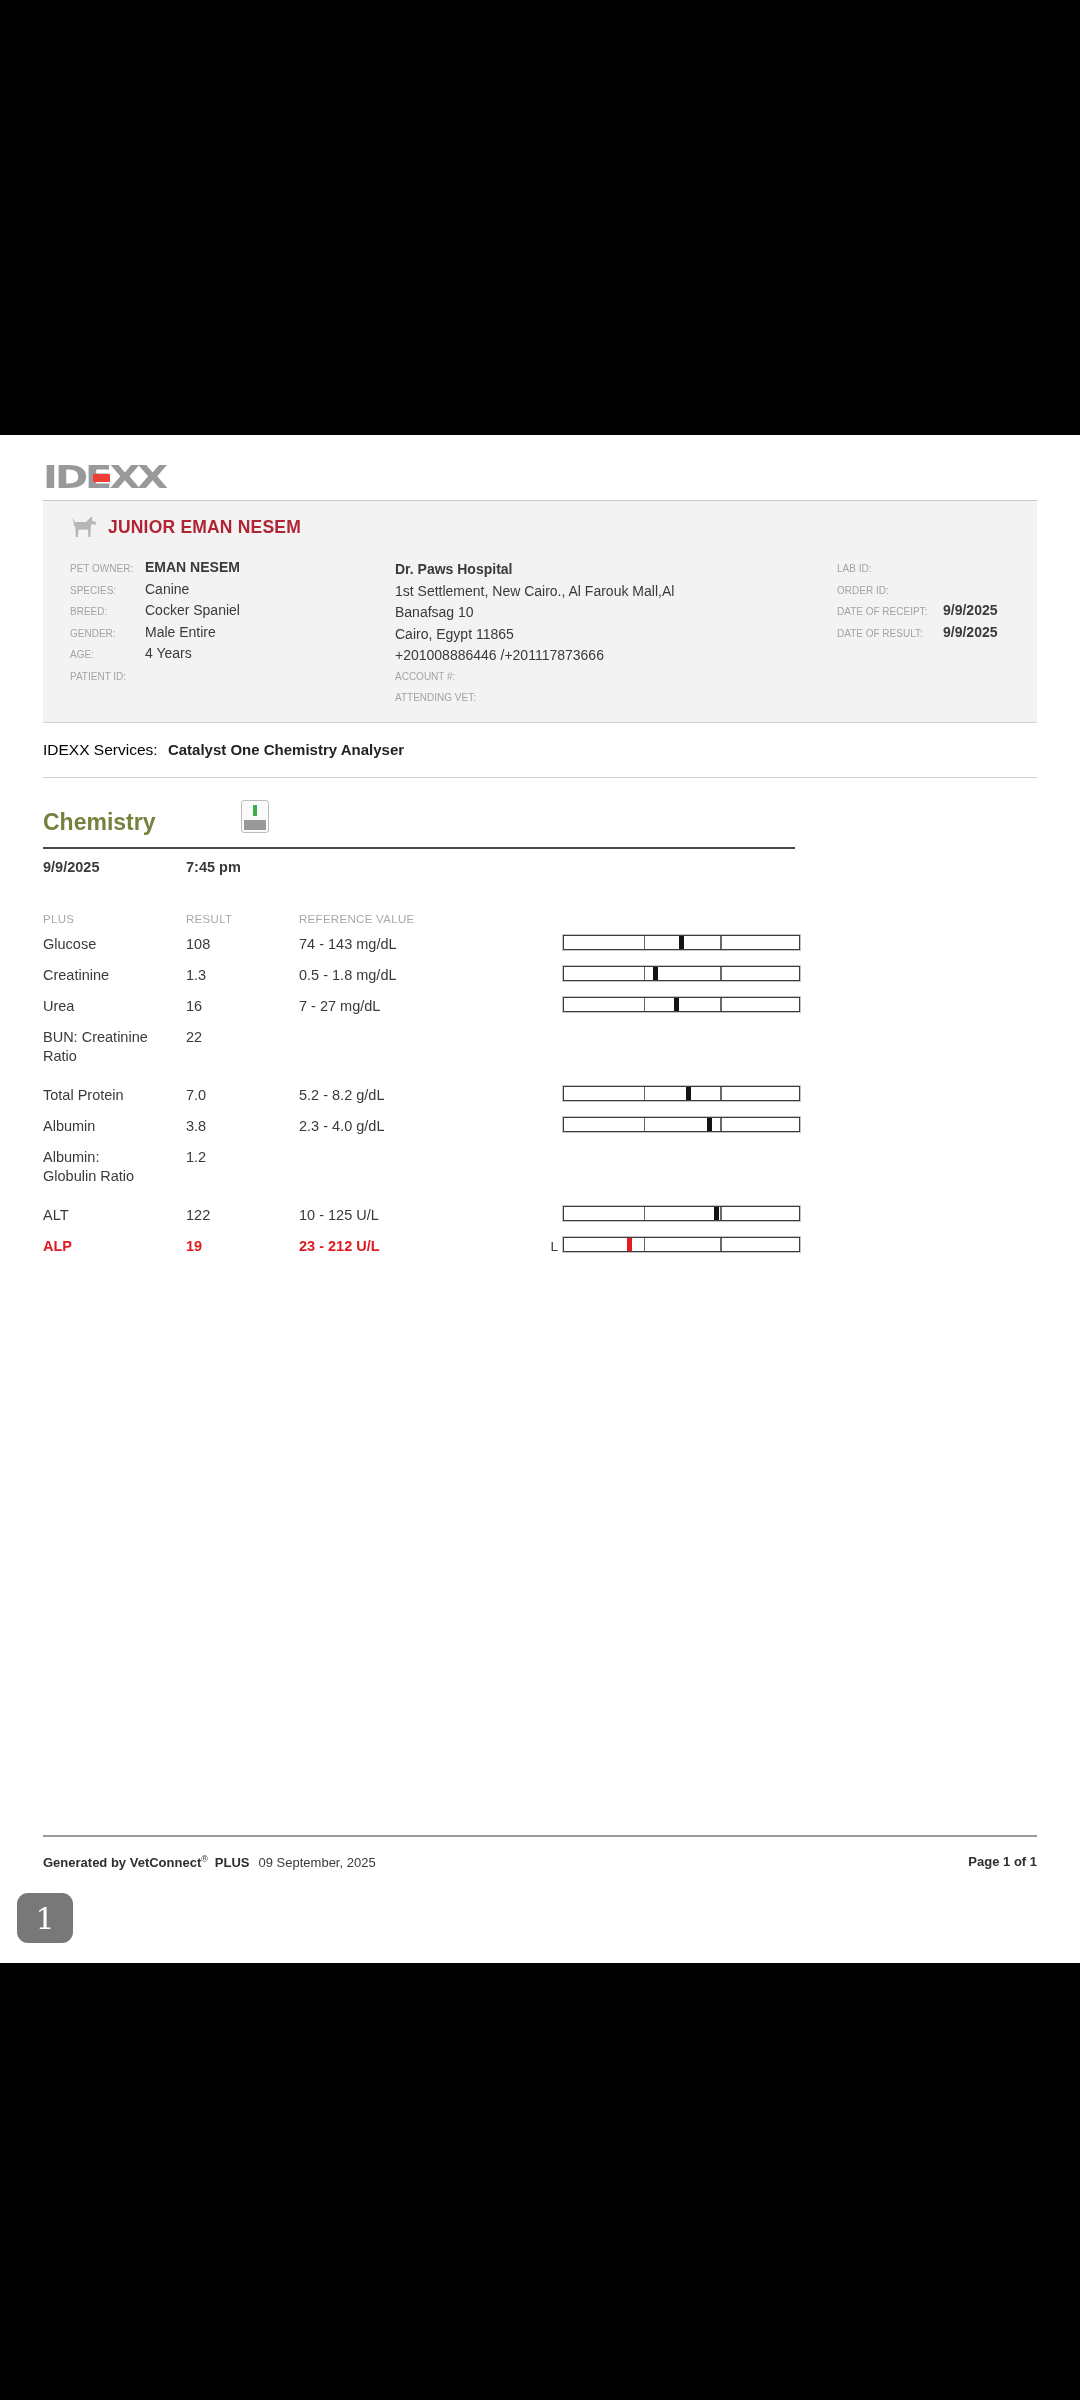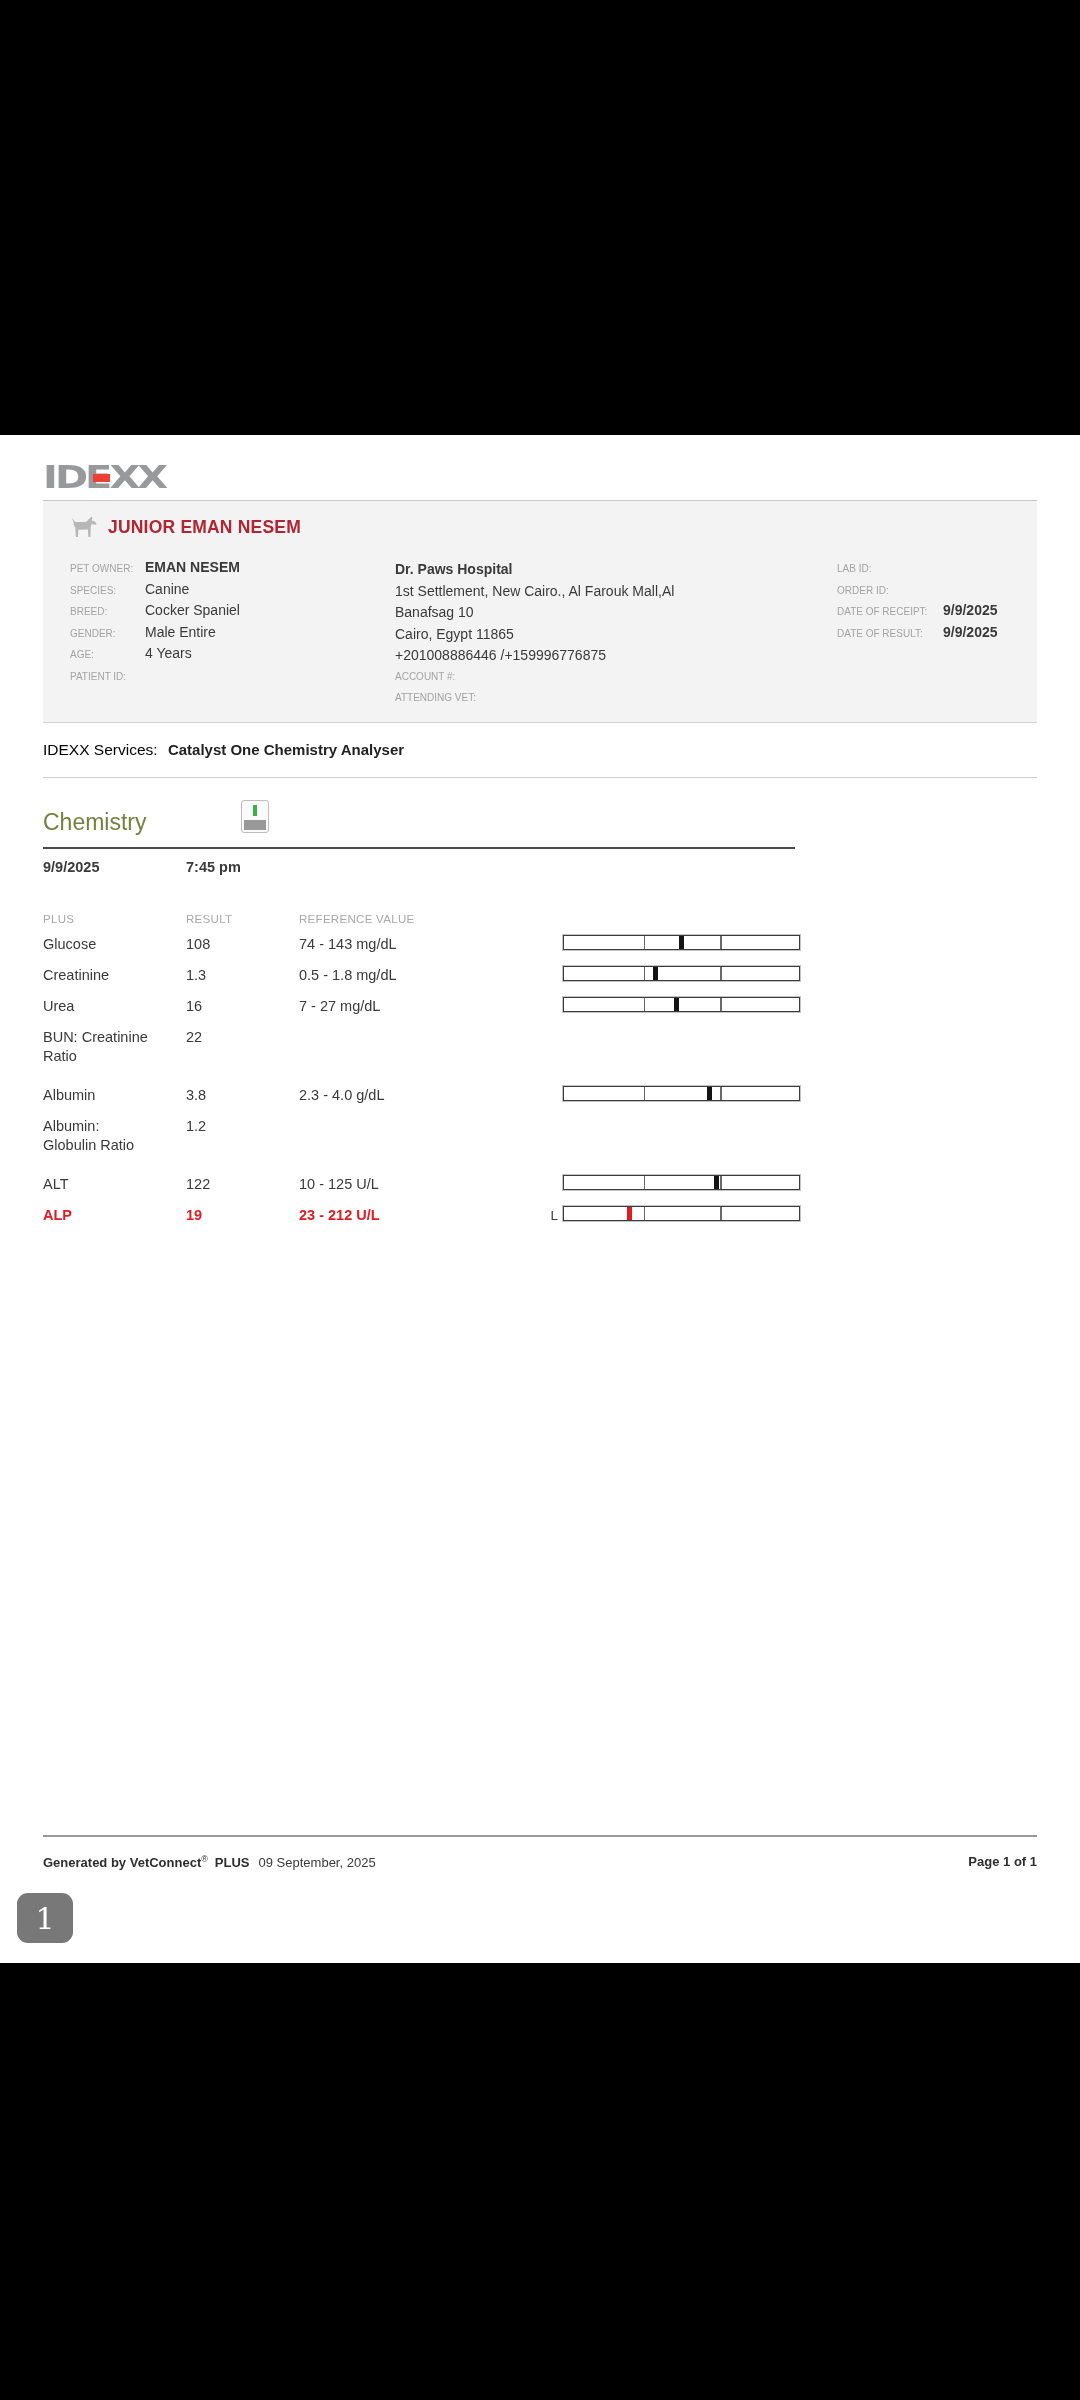--- a/index.html
+++ b/index.html
@@ -36,21 +36,21 @@
   .col-lab{left:794px;}
   .col-lab .flabel{width:106px;}
 
   
   .services-row{position:absolute;top:306px;left:43px;font-size:15.5px;}
   .services-label{color:#000000;}
   .services-value{font-weight:bold;color:#222;margin-left:6px;font-size:15px;}
   .services-rule{top:342px;background:#cfcfcf;}
 
   
-  .chem-title{position:absolute;top:374px;left:43px;font-size:23px;font-weight:normal;color:var(--olive);}
+  .chem-title{position:absolute;top:374px;left:43px;font-size:23px;font-weight:bold;color:var(--olive);}
   .analyzer{position:absolute;top:365px;left:241px;width:26px;height:31px;border:1px solid #bdbdbd;border-radius:3px;background:#fafafa;}
   .analyzer .lamp{position:absolute;left:50%;top:4px;width:4px;height:11px;margin-left:-2px;background:#3fae49;}
   .analyzer .tray{position:absolute;left:2px;right:2px;bottom:2px;height:10px;background:#999;}
   .chem-rule{position:absolute;top:412px;left:43px;width:752px;height:2px;background:#4b4b4b;}
 
   
   .date-row{position:absolute;top:424px;left:43px;right:43px;height:20px;font-size:14.5px;}
   .date-row .d0{position:absolute;left:0;}
   .date-row .d1x{position:absolute;left:143px;}
   .tbl-header{position:absolute;top:478px;left:43px;right:43px;height:16px;font-size:11.5px;color:#a8a8a8;letter-spacing:.3px;}
@@ -125,21 +125,21 @@
         <div class="frow">
     <span class="flabel">PATIENT ID:</span><span class="fvalue"></span>
   </div>
       </div>
     <div class="col col-hospital">
       <div class="hosp-name b">Dr. Paws Hospital</div>
       <div id="hospital-lines">
           <div class="hline">1st Settlement, New Cairo., Al Farouk Mall,Al</div>
           <div class="hline">Banafsag 10</div>
           <div class="hline">Cairo, Egypt 11865</div>
-          <div class="hline">+201008886446 /+159996776875</div>
+          <div class="hline">+201008886446 /+201117873666</div>
         </div>
       <div id="hospital-fields">
           <div class="frow">
     <span class="flabel">ACCOUNT #:</span><span class="fvalue"></span>
   </div>
           <div class="frow">
     <span class="flabel">ATTENDING VET:</span><span class="fvalue"></span>
   </div>
         </div>
     </div>
@@ -216,20 +216,31 @@
       <i class="d d2"></i>
       <i class="m" style="left: calc(48% - 2.5px);"></i>
     </div>
   </div>
       <div class="trow double">
     <div class="c test">BUN: Creatinine<br>Ratio</div>
     <div class="c result">22</div>
     <div class="c reference"></div>
     <div class="c flag"></div>
 
+  </div>
+      <div class="trow">
+    <div class="c test">Total Protein</div>
+    <div class="c result">7.0</div>
+    <div class="c reference">5.2 - 8.2 g/dL</div>
+    <div class="c flag"></div>
+    <div class="bar">
+      <i class="d d1"></i>
+      <i class="d d2"></i>
+      <i class="m" style="left: calc(53% - 2.5px);"></i>
+    </div>
   </div>
       <div class="trow">
     <div class="c test">Albumin</div>
     <div class="c result">3.8</div>
     <div class="c reference">2.3 - 4.0 g/dL</div>
     <div class="c flag"></div>
     <div class="bar">
       <i class="d d1"></i>
       <i class="d d2"></i>
       <i class="m" style="left: calc(62% - 2.5px);"></i>

